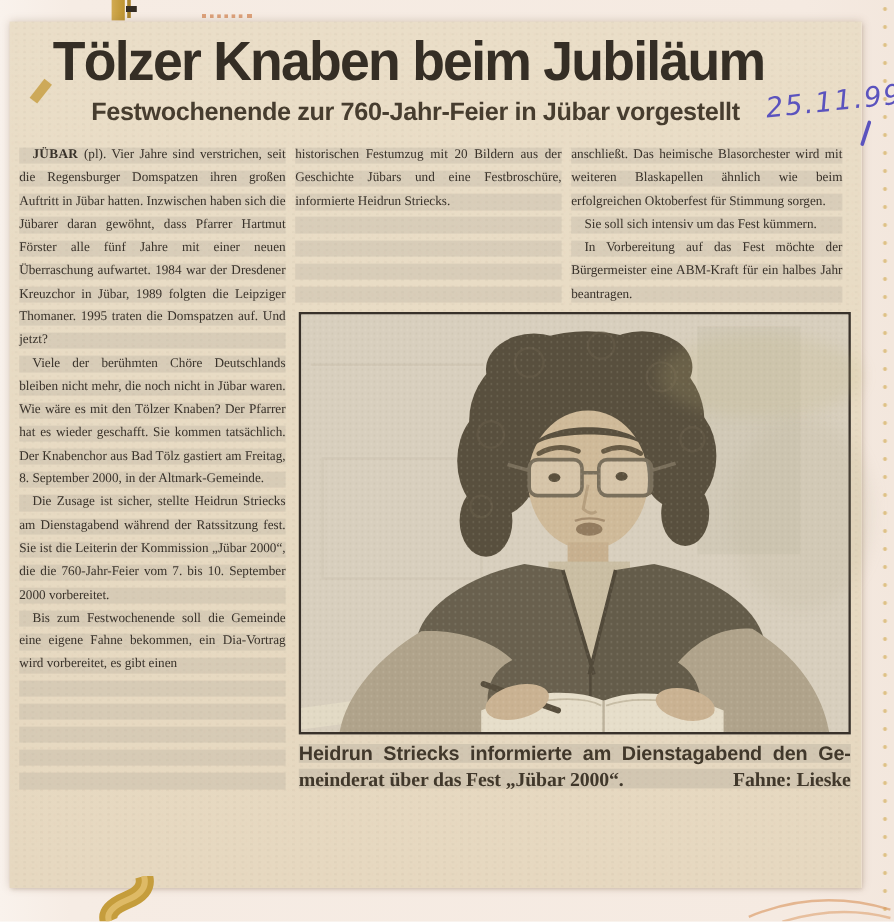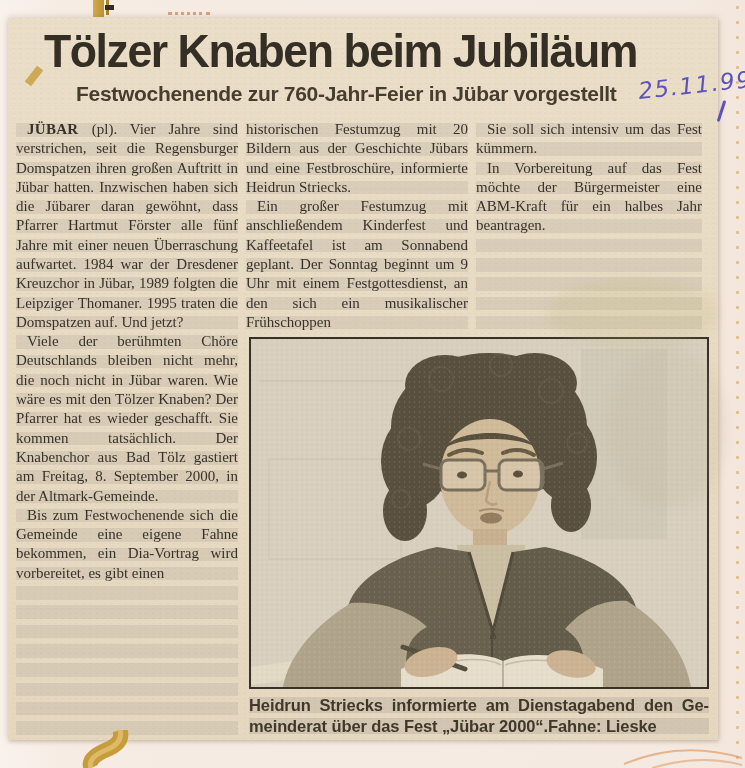--- a/index.html
+++ b/index.html
@@ -46,21 +46,21 @@
     font-family:"DejaVu Sans", sans-serif;font-style:italic;font-size:23px;font-weight:500;
     color:#5b53be;transform:rotate(-6deg);letter-spacing:1.5px;
   }
   .hw-tail{
     position:absolute;left:712px;top:82px;width:2.5px;height:22px;background:#5b53be;
     transform:rotate(18deg);border-radius:2px;z-index:4;
   }
 
   .columns{display:flex;margin:14px 8px 0 8px;}
   .textcol{
-    font-family:"Liberation Serif", serif;font-size:15px;line-height:19.3px;
+    font-family:"Liberation Serif", serif;font-size:11px;line-height:19.3px;
     color:#39322a;text-align:justify;hyphens:auto;-webkit-hyphens:auto;
     background-image:repeating-linear-gradient(to bottom, rgba(152,146,136,.20) 0 13.5px, rgba(0,0,0,0) 13.5px 19.3px);
     background-position:0 3px;
   }
   .textcol p{margin:0;text-indent:11px;}
   .textcol p.noindent{text-indent:0;}
   .textcol b{letter-spacing:.3px;}
   .col1{width:222px;margin-right:8px;}
   .rightarea{width:456px;}
   .cols23{display:flex;}
@@ -71,21 +71,21 @@
     margin:5px 0 0 3px;width:460px;height:352px;box-sizing:border-box;
     border:2px solid #38312a;background:#d9d1c3;padding:0;
   }
   .caption{
     margin:6px 0 0 3px;width:460px;
     font-weight:bold;font-size:16.5px;line-height:21px;color:#41382b;letter-spacing:-.1px;
     background-image:repeating-linear-gradient(to bottom, rgba(150,144,134,.25) 0 16px, rgba(0,0,0,0) 16px 21px);
     background-position:0 2px;
   }
   .cap-line1{text-align:justify;text-align-last:justify;}
-  .cap-line2{display:flex;}
+  .cap-line2{display:flex;justify-content:space-between;font-family:Liberation Serif, serif;}
 
   
   .ghost{position:absolute;border-radius:50%;filter:blur(6px);z-index:3;pointer-events:none;}
   .ghost-a{left:540px;top:260px;width:170px;height:70px;background:rgba(190,180,120,.18);}
   .ghost-b{left:600px;top:330px;width:120px;height:160px;background:rgba(170,165,130,.12);}
 </style>
 </head>
 <body>
 
 <div class="edge-dots"></div>
@@ -103,29 +103,30 @@
   <span class="handwritten">25.11.99</span>
   <span class="hw-tail"></span>
 
   <div class="ghost ghost-a"></div>
   <div class="ghost ghost-b"></div>
 
   <div class="columns">
     <div class="textcol col1">
         <p><b>JÜBAR </b>(pl). Vier Jahre sind verstrichen, seit die Regensburger Domspatzen ihren großen Auftritt in Jübar hatten. Inzwischen haben sich die Jübarer daran gewöhnt, dass Pfarrer Hartmut Förster alle fünf Jahre mit einer neuen Überraschung aufwartet. 1984 war der Dresdener Kreuzchor in Jübar, 1989 folgten die Leipziger Thomaner. 1995 traten die Domspatzen auf. Und jetzt?</p>
         <p>Viele der berühmten Chöre Deutschlands bleiben nicht mehr, die noch nicht in Jübar waren. Wie wäre es mit den Tölzer Knaben? Der Pfarrer hat es wieder geschafft. Sie kommen tatsächlich. Der Knabenchor aus Bad Tölz gastiert am Freitag, 8. September 2000, in der Altmark-Gemeinde.</p>
-        <p>Bis zum Festwochenende sich die Gemeinde eine eigene Fahne bekommen, ein Dia-Vortrag wird vorbereitet, es gibt einen</p>
+        <p>Die Zusage ist sicher, stellte Heidrun Striecks am Dienstagabend während der Ratssitzung fest. Sie ist die Leiterin der Kommission „Jübar 2000“, die die 760-Jahr-Feier vom 7. bis 10. September 2000 vorbereitet.</p>
+        <p>Bis zum Festwochenende soll die Gemeinde eine eigene Fahne bekommen, ein Dia-Vortrag wird vorbereitet, es gibt einen</p>
       </div>
     <div class="rightarea">
       <div class="cols23">
         <div class="textcol col2">
             <p class="noindent">historischen Festumzug mit 20 Bildern aus der Geschichte Jübars und eine Festbroschüre, informierte Heidrun Striecks.</p>
-            <p>Ein großer Festumzug mit anschließendem Kinderfest und Kaffeetafel ist am Sonnabend geplant. Der Sonntag beginnt um 9 Uhr mit einem Festgottesdienst, an den sich ein musikalischer Frühschoppen</p>
           </div>
         <div class="textcol col3">
+            <p class="noindent">anschließt. Das heimische Blasorchester wird mit weiteren Blaskapellen ähnlich wie beim erfolgreichen Oktoberfest für Stimmung sorgen.</p>
             <p>Sie soll sich intensiv um das Fest kümmern.</p>
             <p>In Vorbereitung auf das Fest möchte der Bürgermeister eine ABM-Kraft für ein halbes Jahr beantragen.</p>
           </div>
       </div>
 
       <figure class="photo">
         <svg width="456" height="348" viewBox="0 0 456 348" role="img">
           <defs>
             <pattern id="grain" width="5" height="5" patternUnits="userSpaceOnUse">
               <circle cx="1" cy="1" r="0.8" fill="rgba(90,80,60,.10)"></circle>

